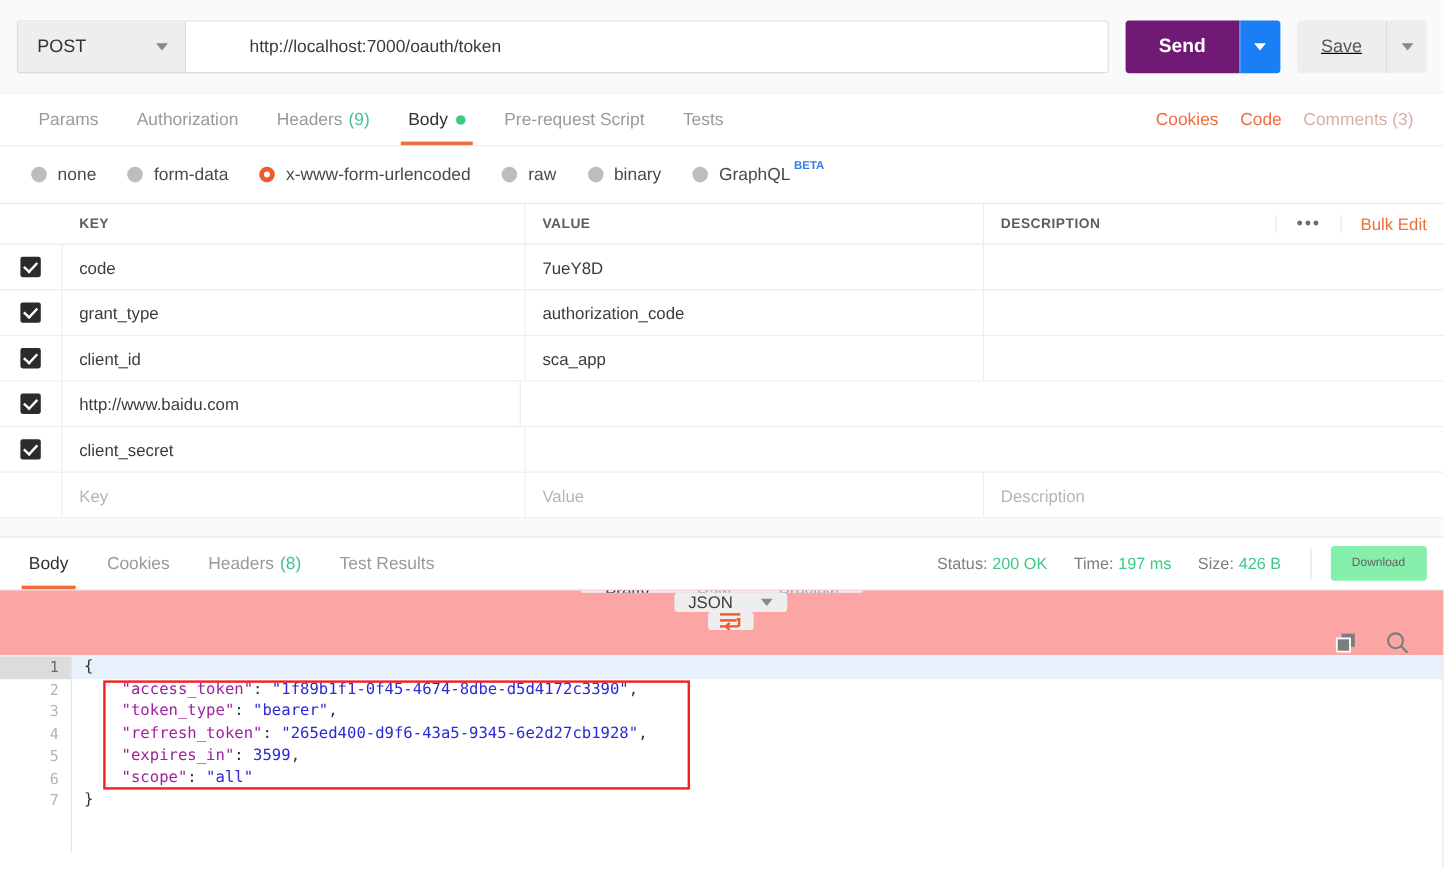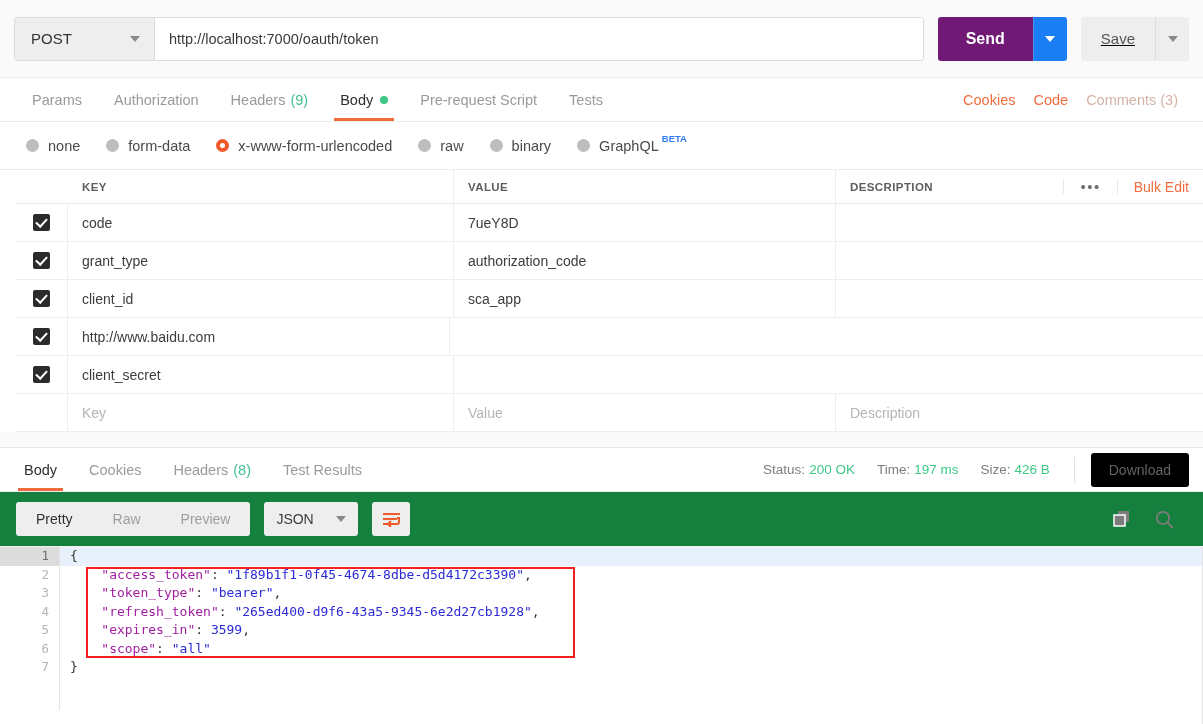--- a/index.html
+++ b/index.html
@@ -24,20 +24,21 @@
   }
   .method-url {
     display: flex;
     flex: 1;
     height: 44px;
     border: 1px solid #dcdcdc;
     border-radius: 3px;
     background: #fff;
     overflow: hidden;
     margin-right: 14px;
+    gap: 39px;
   }
   .method {
     width: 140px;
     background: #eeeeee;
     border-right: 1px solid #dcdcdc;
     display: flex;
     align-items: center;
     justify-content: space-between;
     padding: 0 14px 0 16px;
     font-size: 15px;
@@ -195,21 +196,20 @@
     top: -7px;
   }
 
   
   .ptable { background: #fff; }
   .prow {
     display: flex;
     height: 38px;
     border-bottom: 1px solid #eeeeee;
     align-items: stretch;
-    margin-left: 16px;
   }
   .prow.header { height: 34px; border-bottom: 1px solid #e8e8e8; }
   .c-check {
     width: 52px;
     display: flex;
     align-items: center;
     justify-content: center;
     border-right: 1px solid #eeeeee;
     flex: none;
   }
@@ -301,37 +301,38 @@
     margin-left: 22px;
   }
   .stat b { color: #3dc986; font-weight: normal; margin-left: 4px; }
   .vdiv {
     width: 1px;
     height: 26px;
     background: #e2e2e2;
     margin: 0 16px 0 24px;
   }
   .download {
-    background: #000000;
+    background: #86efac;
     border: none;
     color: #636363;
-    font-size: 14px;
+    font-size: 10px;
     padding: 9px 18px;
     border-radius: 3px;
     cursor: pointer;
     font-family: "Liberation Sans", sans-serif;
   }
 
   
   .viewbar {
     height: 54px;
     display: flex;
     align-items: center;
     padding: 0 16px;
-    background: #15803d;
+    background: #fca5a5;
+    flex-direction: column;
   }
   .seg {
     display: flex;
     background: #eeeeee;
     border-radius: 3px;
     overflow: hidden;
     height: 34px;
   }
   .seg-item {
     display: flex; align-items: center;

